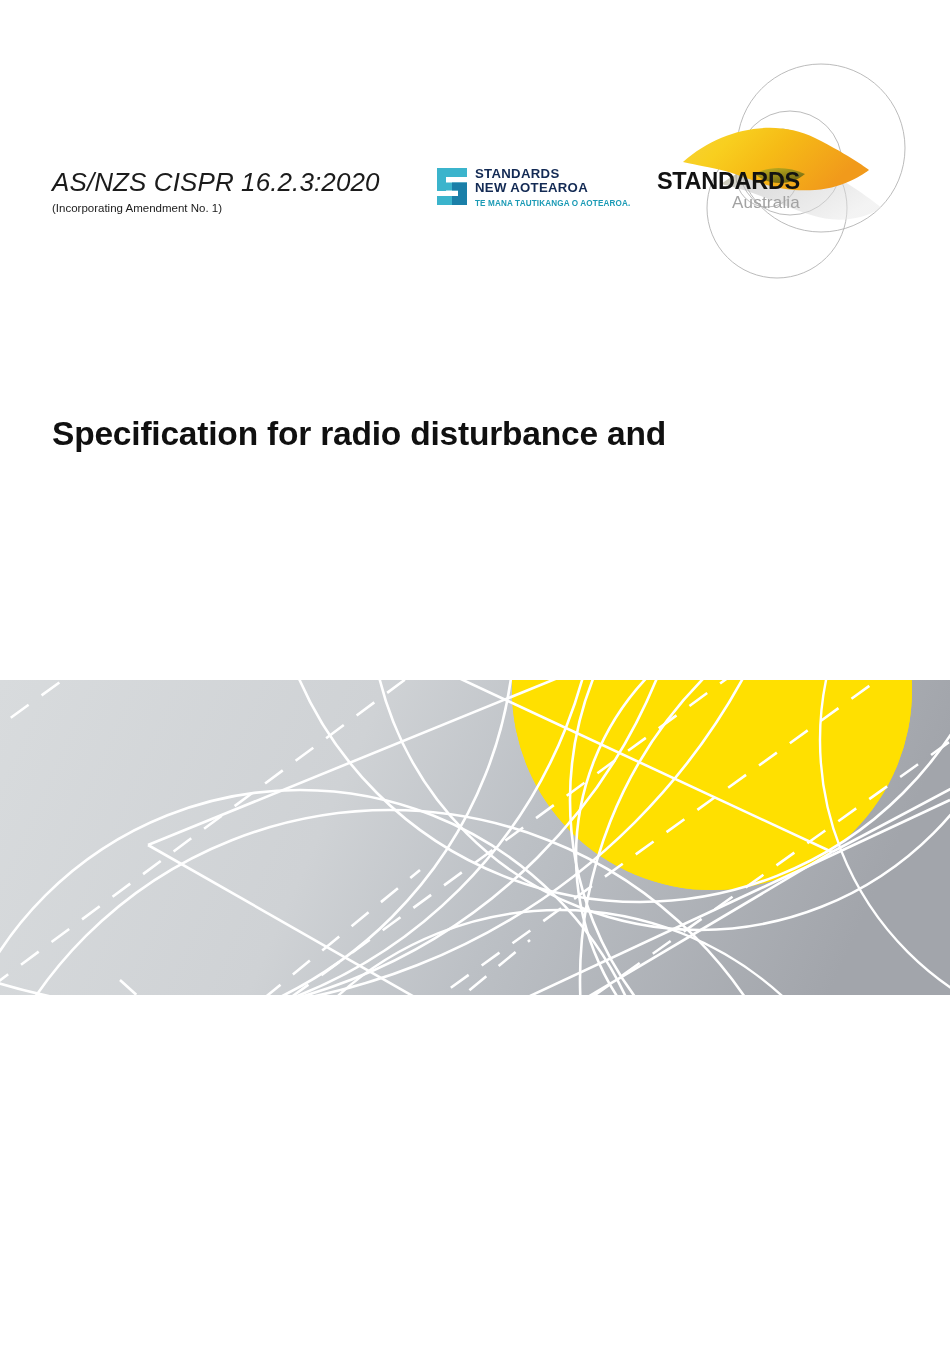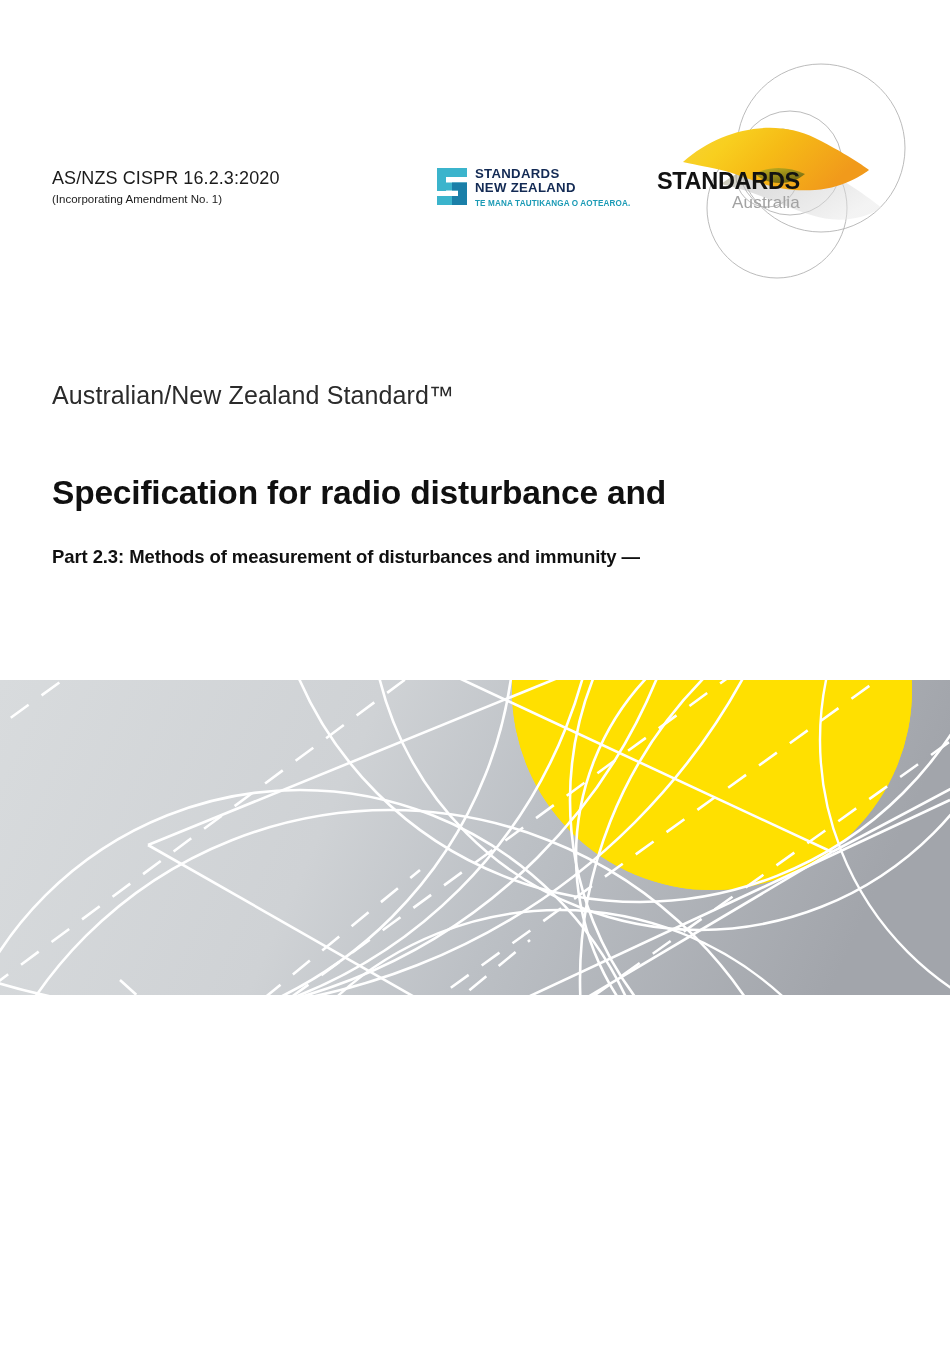--- a/index.html
+++ b/index.html
@@ -23,24 +23,25 @@
     height: 300px;
   }
 
   .doc-ref {
     position: absolute;
     left: 52px;
     top: 168px;
     color: #1b1b1b;
   }
   .doc-ref .ref-main {
-    font-size: 18px;
+    font-size: 26px;
     letter-spacing: 0.1px;
     line-height: 1.15;
     white-space: nowrap;
+    font-style: italic;
   }
   .doc-ref .ref-sub {
     font-size: 11.5px;
     margin-top: 4px;
     line-height: 1.2;
     white-space: nowrap;
     color: #1b1b1b;
   }
 
   
@@ -127,21 +128,21 @@
     width: 850px;
   }
   .standard-kicker {
     font-size: 25px;
     font-weight: 400;
     color: #2b2b2b;
     line-height: 1.25;
     letter-spacing: 0.1px;
   }
   .main-title {
-    margin-top: 60px;
+    margin-top: 32px;
     font-size: 33.5px;
     font-weight: 700;
     color: #101010;
     line-height: 1.3;
     letter-spacing: -0.2px;
   }
   .main-title .tline { display: block; white-space: nowrap; }
   .sub-title {
     margin-top: 28px;
     font-size: 18.5px;
@@ -176,21 +177,21 @@
   <div class="snz-logo">
     <div class="snz-mark">
       <svg width="30" height="37" viewBox="0 0 30 37" xmlns="http://www.w3.org/2000/svg">
         <path d="M0 0 H30 V9 H9 V14.5 H30 V37 H0 V28 H21 V22.5 H0 Z" fill="#3bb4cc"></path>
         <path d="M15 14.5 H30 V37 H15 V28 H21 V22.5 H15 Z" fill="#1a7fa8"></path>
         <rect x="0" y="0" width="9" height="23" fill="#3bb4cc"></rect>
       </svg>
     </div>
     <div class="snz-text">
       <div class="snz-line1">STANDARDS</div>
-      <div class="snz-line2">NEW ZEALAND</div>
+      <div class="snz-line2">NEW AOTEAROA</div>
       <div class="snz-maori">TE MANA TAUTIKANGA O AOTEAROA.</div>
     </div>
   </div>
 
   <div class="sa-logo">
     <div class="sa-graphic">
       <svg width="295" height="240" viewBox="0 0 295 240" xmlns="http://www.w3.org/2000/svg">
         <defs>
           <linearGradient id="swooshTop" x1="0" y1="0" x2="1" y2="0.35">
             <stop offset="0%" stop-color="#f7d23a"></stop>
@@ -225,26 +226,24 @@
       </svg>
     </div>
     <div class="sa-wordmark">
       <div class="sa-standards">STANDARDS</div>
       <div class="sa-australia">Australia</div>
     </div>
   </div>
 </div>
 
 <div class="title-block">
-  <div class="standard-kicker">Australian/New Zealand Standard™</div>
   <div class="main-title">
     <span class="tline">Specification for radio disturbance and</span>
   </div>
   <div class="sub-title">
-    <span class="sline">Part 2.3: Methods of measurement of disturbances and immunity —</span>
   </div>
 </div>
 
 <div class="band">
   <svg width="950" height="315" viewBox="0 0 950 315" xmlns="http://www.w3.org/2000/svg">
     <defs>
       <linearGradient id="bandGrad" x1="0" y1="0" x2="1" y2="0.15">
         <stop offset="0%" stop-color="#d8dbdd"></stop>
         <stop offset="40%" stop-color="#cfd2d5"></stop>
         <stop offset="62%" stop-color="#bcc0c5"></stop>

